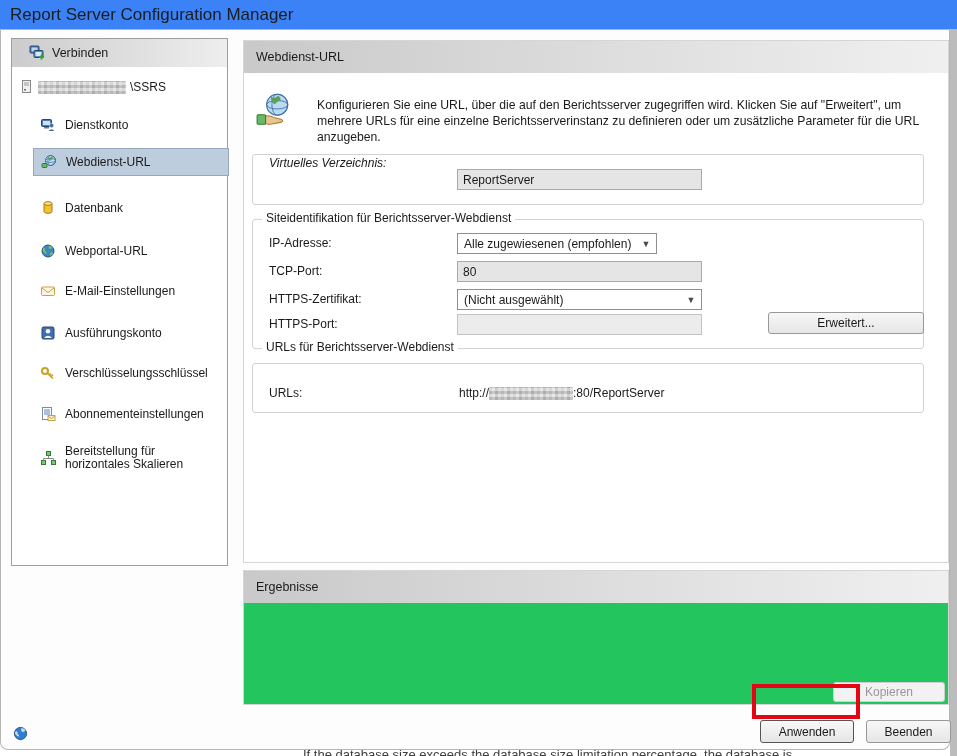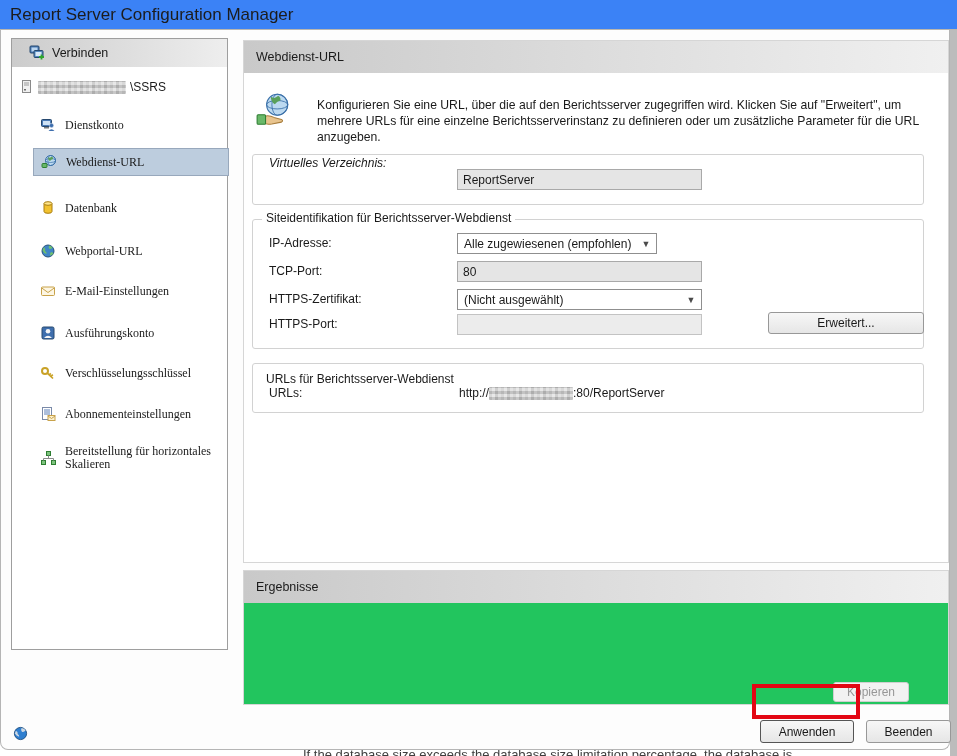--- a/index.html
+++ b/index.html
@@ -10,28 +10,28 @@
   .titlebar { position:absolute; left:0; top:0; width:957px; height:30px;
     background:#3b82f6; border-bottom:1px solid #b9b6b0; display:flex; align-items:center;
     padding-left:10px; font-size:17px; color:#1c1c1c; }
 
   .right-strip { position:absolute; right:0; top:30px; width:7px; height:726px; background:#bcbcbc; }
 
   .dialog { position:absolute; left:0; top:30px; width:950px; height:720px; background:#fdfdfd;
     border:1px solid #b5b5b5; border-top:none; border-radius:0 0 8px 8px; }
 
   
-  .sidebar { position:absolute; left:10px; top:8px; width:217px; height:612px;
+  .sidebar { position:absolute; left:10px; top:8px; width:217px; height:528px;
     border:1px solid #9e9e9e; background:#fff; }
   .sidebar-header { position:absolute; left:0; top:0; right:0; height:28px;
     background:linear-gradient(to right,#cccccc,#eeeeee); display:flex; align-items:center;
     gap:7px; padding-left:17px; font-size:12.5px; }
   .server-row { position:absolute; left:6px; top:36px; height:24px; display:flex; align-items:center; gap:4px; }
   .nav-item { position:absolute; left:21px; width:196px; height:28px; display:flex; align-items:center;
-    gap:9px; padding-left:7px; cursor:default;font-family:Liberation Serif, serif; }
+    gap:9px; padding-left:7px; cursor:default; }
   .nav-item.selected { background:#bdcdde; border:1px solid #98a8bc; }
   .nav-item.two-line { height:40px; }
   .nav-item .lbl { line-height:13px; }
   .icon16 { width:16px; height:16px; flex:0 0 16px; display:inline-flex; }
 
   .masked { display:inline-block; height:13px; vertical-align:middle; border-radius:1px;
     background:
       repeating-linear-gradient(0deg, rgba(90,90,90,.18) 0 3px, rgba(255,255,255,.25) 3px 6px),
       repeating-linear-gradient(90deg, #cbcbcb 0 3px, #e0e0e0 3px 6px, #bfbfbf 6px 9px, #dadada 9px 12px); }
 
@@ -254,32 +254,32 @@
         <span>(Nicht ausgewählt)</span>
         <span class="chev">▼</span>
       </div>
 
       <span class="row-label" style="left:25px; top:273px;">HTTPS-Port:</span>
       <input class="ctl textbox disabled" style="left: 213px; top: 273px; width: 245px;" disabled="">
 
       <div class="btn" style="left:524px; top:271px; width:156px; height:22px;">Erweitert...</div>
 
       <div class="groupbox" style="left:8px; top:322px; width:672px; height:50px;"></div>
-      <span class="gb-title" style="left:18px; top:332px;text-align:center;">URLs für Berichtsserver-Webdienst</span>
+      <span class="gb-title" style="left:18px; top:300px;text-align:center;">URLs für Berichtsserver-Webdienst</span>
       <span class="row-label" style="left:25px; top:342px;">URLs:</span>
       <div class="row-label" style="left:215px; top:342px;">
         <span>http://</span><span class="masked" style="width:84px"></span><span>:80/ReportServer</span>
       </div>
     </div>
 
     <div class="results">
       <div class="panel-header">
         <span>Ergebnisse</span>
       </div>
-      <div class="btn disabled" style="left:589px; top:111px; width:76px; height:20px;">Kopieren</div>
+      <div class="btn disabled" style="left:589px; top:111px; width:112px; height:20px;">Kopieren</div>
     </div>
 
     <span class="footer-globe">
       <svg width="15" height="15" viewBox="0 0 16 16">
           <circle cx="8" cy="8" r="6.5" fill="#2f7fd0" stroke="#1d4f82"></circle>
           <path d="M3 5 q2.5 1 2 3.5 q2 1 1.5 3 q-3-1-4.5-3.5z M9 2 q3 .5 4.5 2.5 q-2 2.5-4 1.5 q-1.5-2-.5-4z" fill="#e8e8e8" opacity=".85"></path>
         </svg>
     </span>
 
     <div class="btn primary" style="left:759px; top:690px; width:94px; height:23px;">Anwenden</div>

